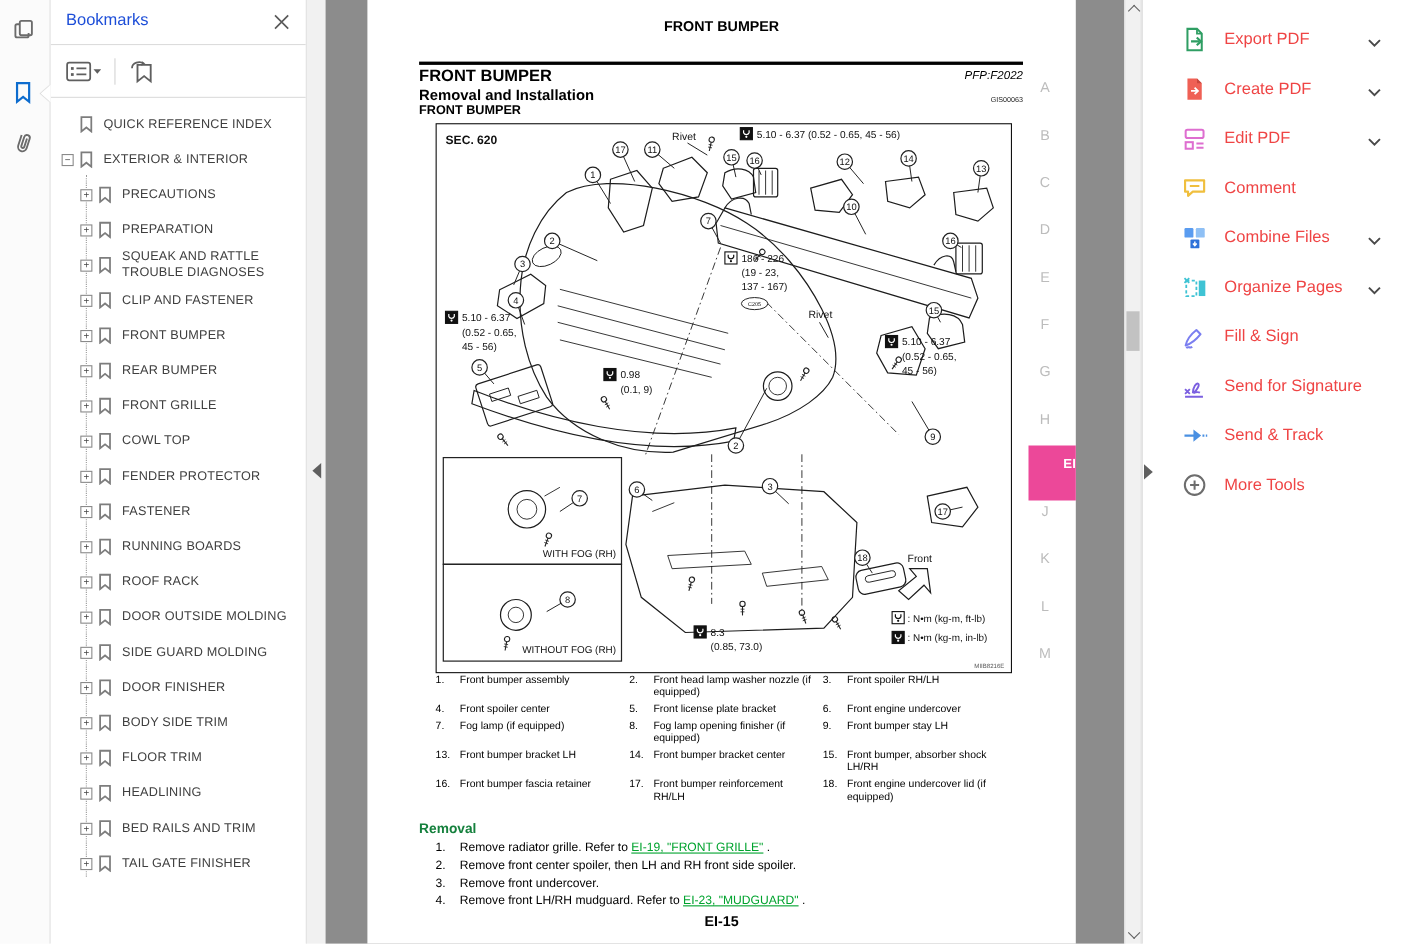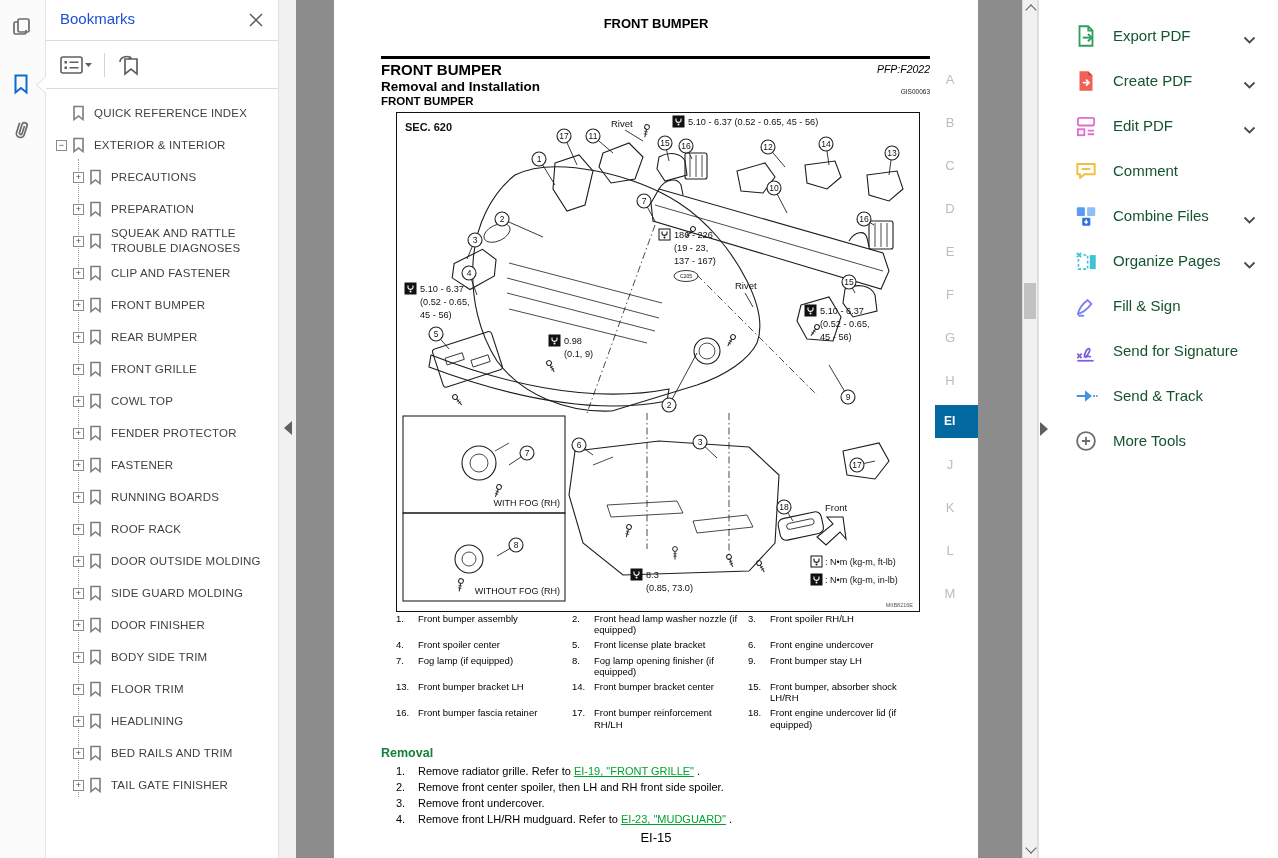--- a/index.html
+++ b/index.html
@@ -58,45 +58,45 @@
   .pl-row{display:grid;grid-template-columns:176px 176px 176px;margin-bottom:4px;}
   .pl-cell{display:flex;font-size:9.5px;line-height:1.18;color:#000;}
   .pl-num{flex:0 0 22px;}
   .pl-text{width:148px;}
   #removal-h{position:absolute;left:47px;top:746px;font-size:12.5px;font-weight:bold;color:#15803d;}
   #removal-steps{position:absolute;left:62px;top:763px;width:510px;}
   .rm-step{display:flex;font-size:11px;line-height:16px;color:#000;}
   .rm-num{flex:0 0 22px;}
   .rm-link{color:#00a32e;text-decoration:underline;cursor:pointer;}
   #page-footer{position:absolute;left:0;top:830px;width:100%;text-align:center;
-               font-size:13px;font-weight:normal;color:#000;}
+               font-size:13px;font-weight:bold;color:#000;}
   .side-letter{position:absolute;left:604px;width:24px;text-align:center;
                font-size:13px;color:#bcbcbc;}
-  #ei-tab{position:absolute;left:601px;top:405px;width:43px;height:33px;background:#0369a1;
+  #ei-tab{position:absolute;left:601px;top:405px;width:43px;height:50px;background:#ec4899;
           color:#fff;font-size:12px;font-weight:bold;line-height:33px;padding-left:9px;
-          box-sizing:border-box;cursor:pointer;}
+          box-sizing:border-box;cursor:pointer;text-align:right;}
 
   
   #scrollbar{position:absolute;left:1022px;top:0;width:16px;height:858px;background:#f1f1f1;
              border-left:1px solid #dcdcdc;border-right:1px solid #dcdcdc;box-sizing:border-box;}
   .sb-arrow{position:absolute;left:4px;width:7px;height:7px;border-left:1.6px solid #5f5f5f;
             border-top:1.6px solid #5f5f5f;}
   #sb-up{top:6px;transform:rotate(45deg);}
   #sb-down{bottom:6px;transform:rotate(225deg);}
   #sb-thumb{position:absolute;left:1px;top:283px;width:12px;height:36px;background:#c2c2c2;cursor:grab;}
 
   
   #tools-panel{position:absolute;left:1038px;top:0;width:240px;height:858px;background:#fff;
                border-left:1px solid #e0e0e0;box-sizing:border-box;padding-top:13px;}
   #collapse-right{position:absolute;left:1040px;top:422px;width:0;height:0;cursor:pointer;
                   border-top:7px solid transparent;border-bottom:7px solid transparent;
                   border-left:8px solid #5f5f5f;z-index:6;}
   .tool-row{height:45px;display:flex;align-items:center;padding-left:34px;cursor:pointer;position:relative;}
   .tool-ic{width:26px;height:26px;flex:0 0 26px;margin-right:14px;display:flex;align-items:center;}
-  .tool-label{font-size:15px;color:#14532d;text-align:right;}
+  .tool-label{font-size:15px;color:#ef4444;text-align:right;}
   .tool-chevron{position:absolute;right:22px;top:18px;}
 
   svg text{font-family:"Liberation Sans",sans-serif;}
 </style>
 </head>
 <body>
 
 <div id="left-rail">
   <div class="rail-ic" style="top:16px">
     <svg width="22" height="22" viewBox="0 0 22 22">

